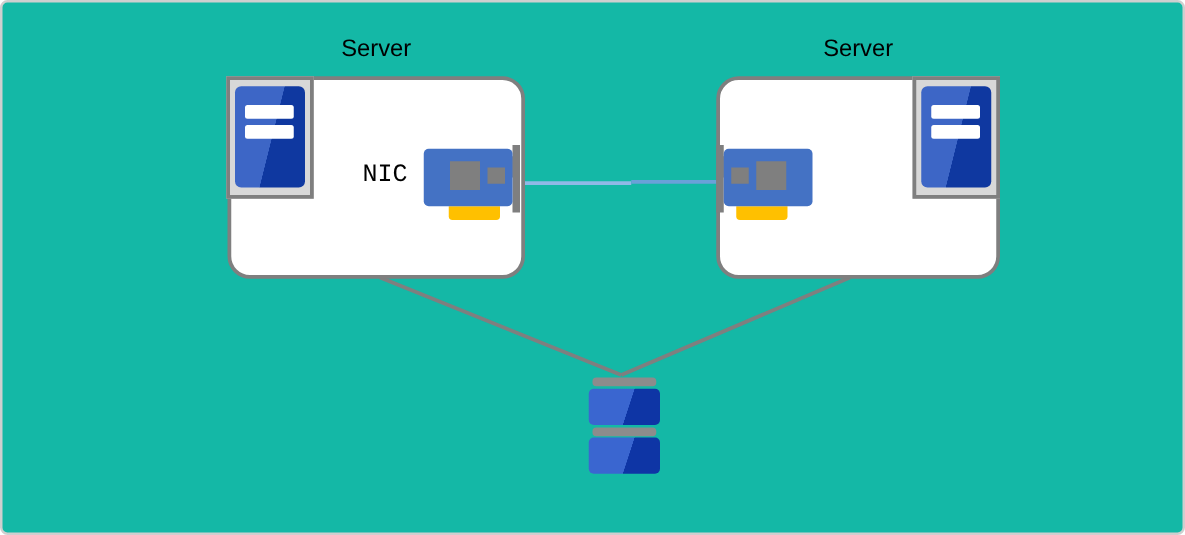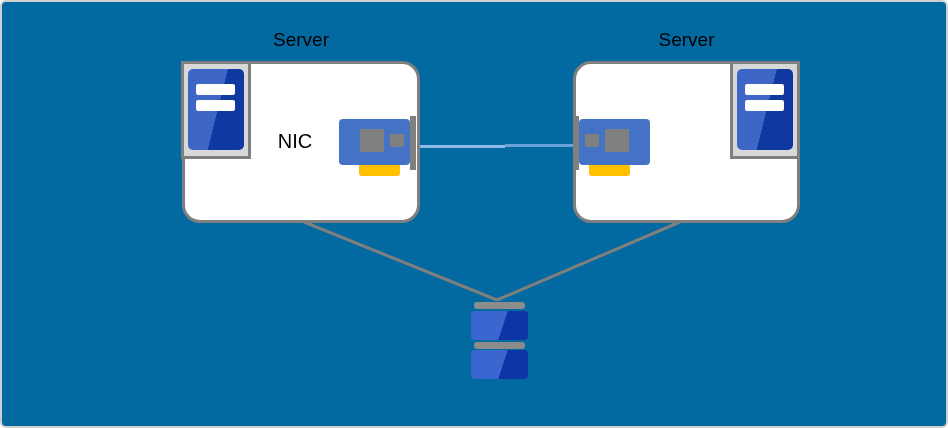--- a/index.html
+++ b/index.html
@@ -1,19 +1,19 @@
 <!DOCTYPE html>
 <html style="--canvas-border: #cfcfcf; --box-border: #7f7f7f; --icon-frame-fill: #d8d8d8; --icon-frame-border: #7f7f7f; --tower-blue-light: #3d66c6; --tower-blue-dark: #0f38a0; --nic-card-blue: #4472c4; --nic-chip-gray: #7f7f7f; --nic-notch-gray: #8c8c8c; --nic-bracket-gray: #7f7f7f; --nic-connector-yellow: #ffc000; --link-blue-left: #8fb9e6; --link-blue-right: #6aa1d8; --link-gray: #7f7f7f; --disk-bar-gray: #8c8c8c; --disk-blue-light: #3a66d0; --disk-blue-dark: #0e35a5; --label-color: #000000;"><head>
 <meta charset="utf-8">
 <style>
   html,body { margin:0; padding:0; background:#ffffff; }
   #canvas {
     position:relative;
     width:948px; height:428px;
-    background:#0369a1;
+    background:#14b8a6;
     border:2px solid var(--canvas-border, #cfcfcf);
     border-radius:6px;
     box-sizing:border-box;
     overflow:hidden;
     font-family:"Liberation Sans", sans-serif;
     color:var(--label-color, #000);
   }
 
   
   #wires { position:absolute; left:0; top:0; width:948px; height:428px; }
@@ -85,21 +85,21 @@
     position:absolute; left:21px; top:10px; width:24px; height:23px;
     background:var(--nic-chip-gray, #7f7f7f);
   }
   .nic .chip-small {
     position:absolute; left:51px; top:15px; width:14px; height:13px;
     background:var(--nic-chip-gray, #7f7f7f);
   }
 
   .nic-label {
     position:absolute; left:262px; top:127px; width:62px; height:24px;
-    font-size:20px; line-height:24px; text-align:center;
+    font-size:20px; line-height:24px; text-align:right;font-family:Liberation Mono, monospace;
   }
 
   
   .disk { position:absolute; left:469px; top:300px; width:57px; height:78px; }
   .disk .bar {
     position:absolute; left:3px; width:51px; height:7px;
     background:var(--disk-bar-gray, #8c8c8c); border-radius:3px;
   }
   .disk .bar.t1 { top:0; }
   .disk .bar.t2 { top:40px; }

